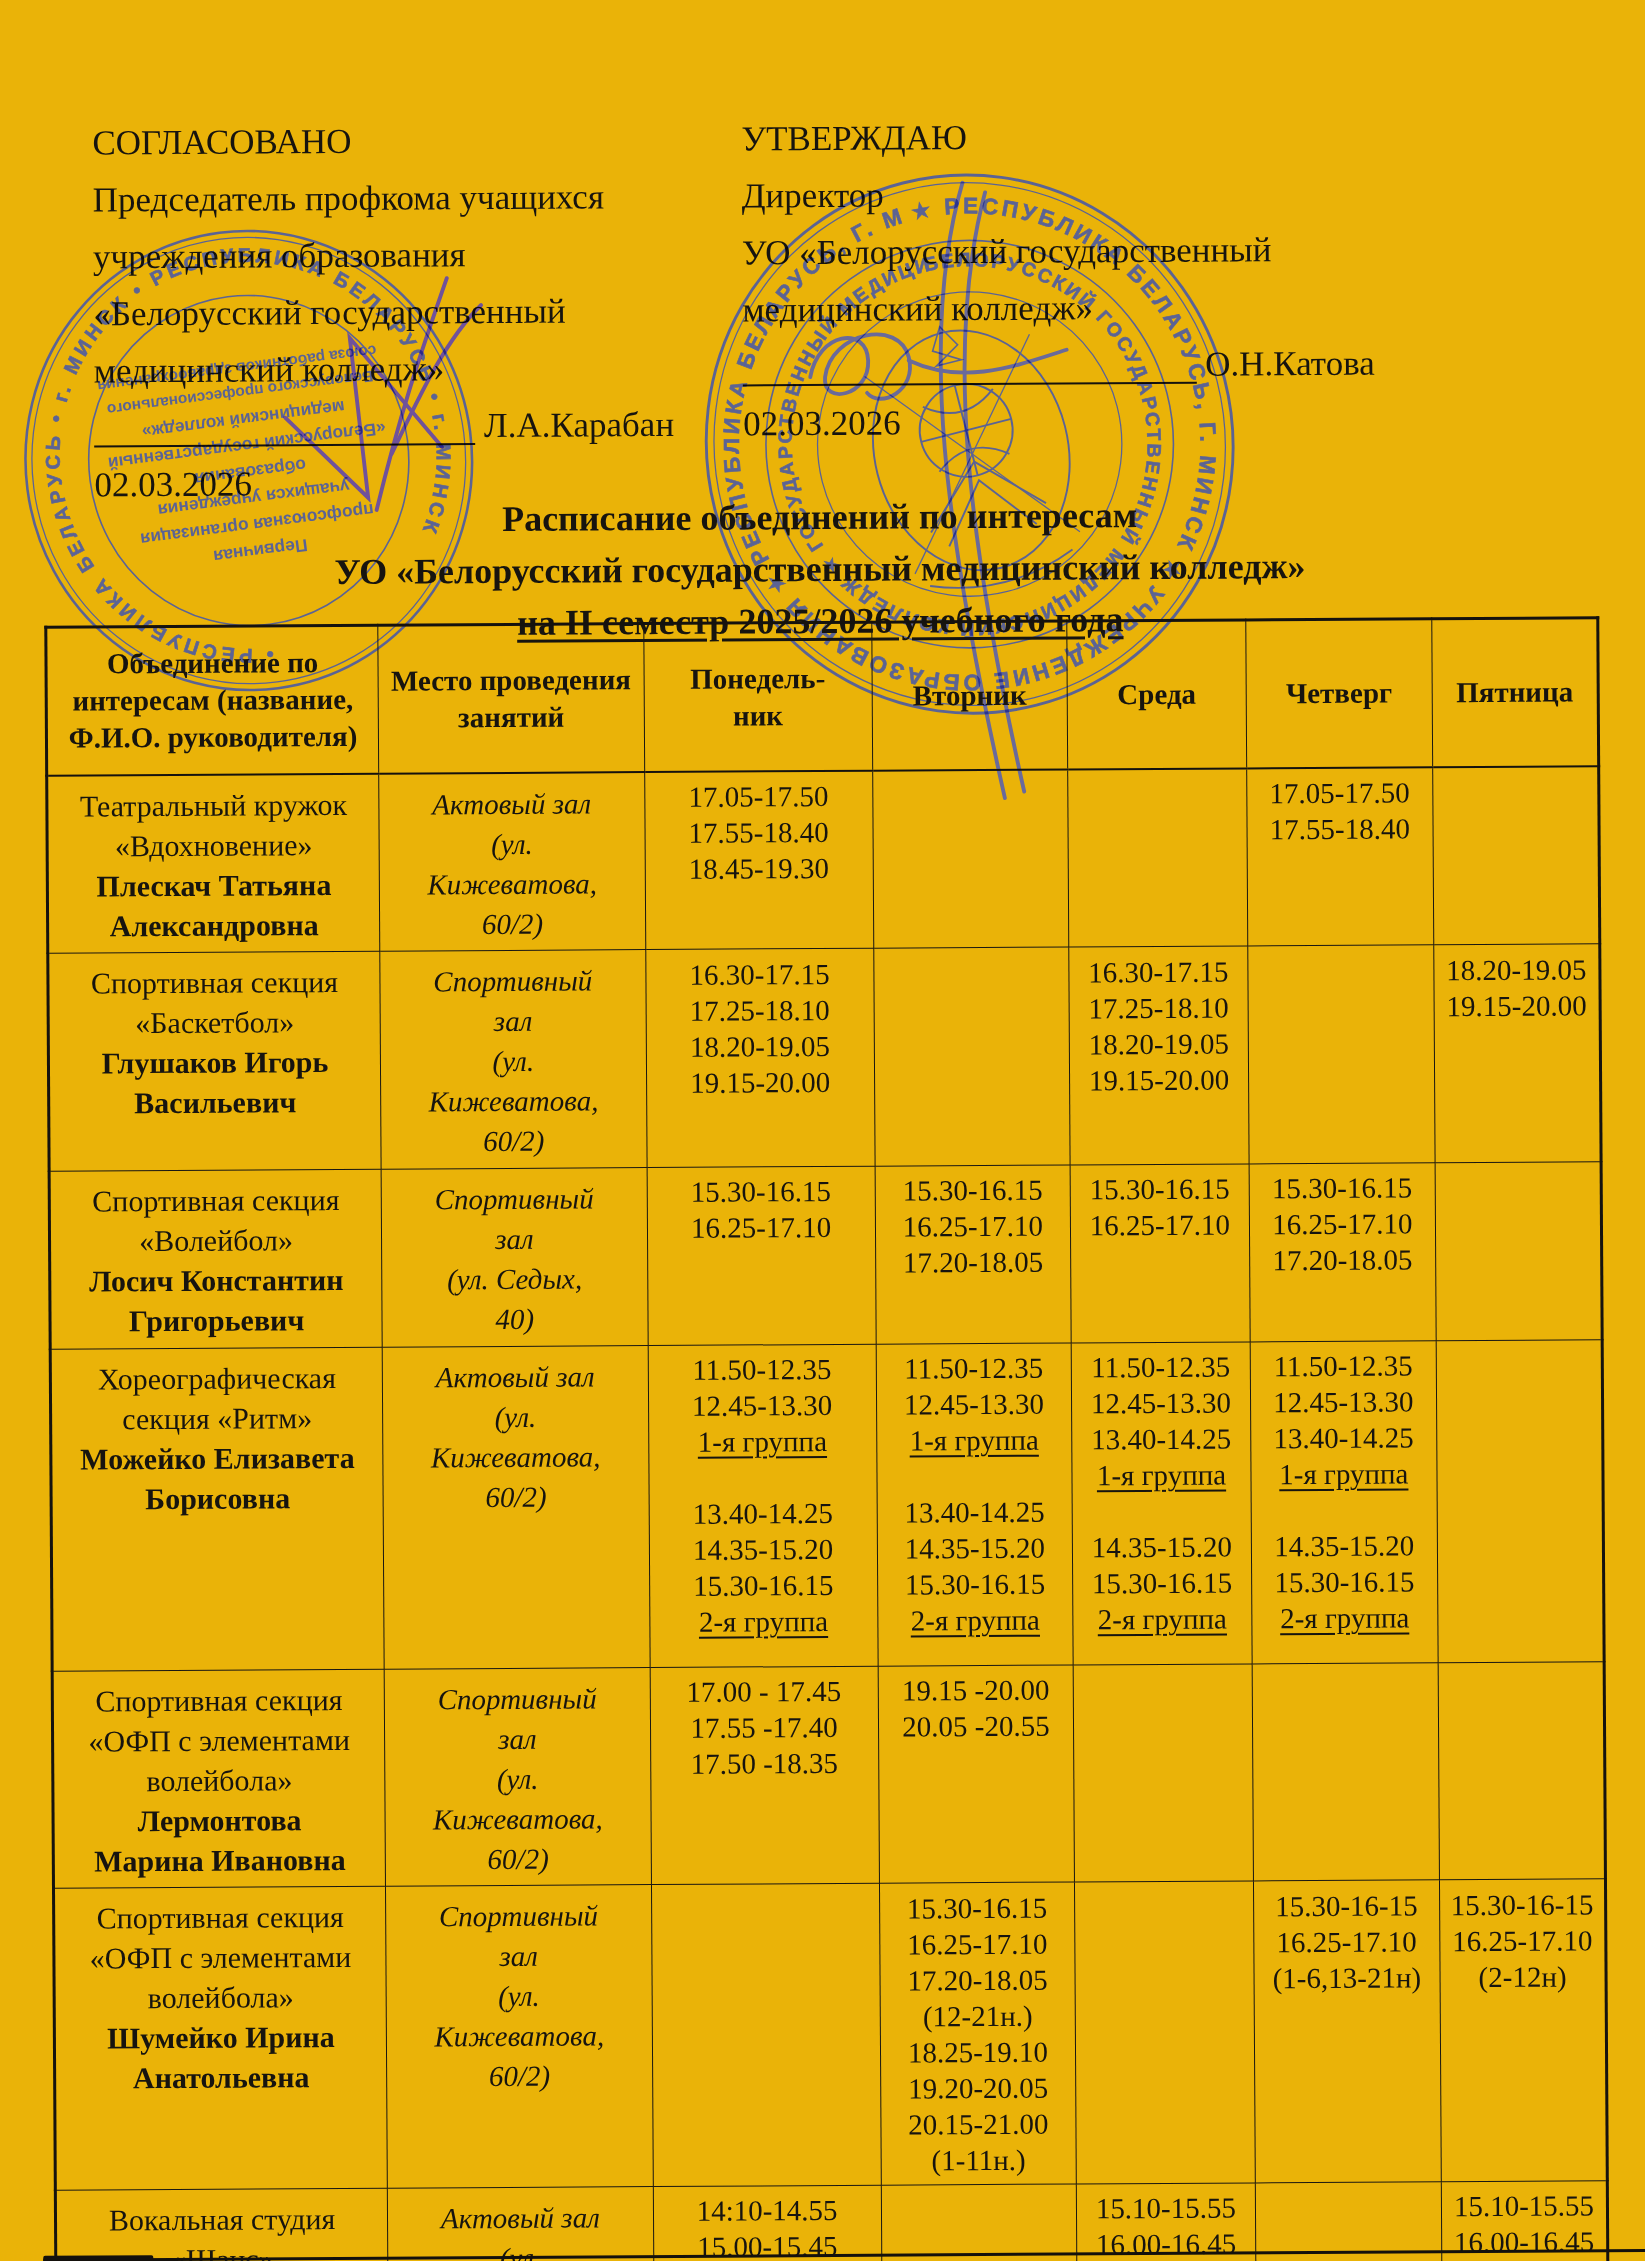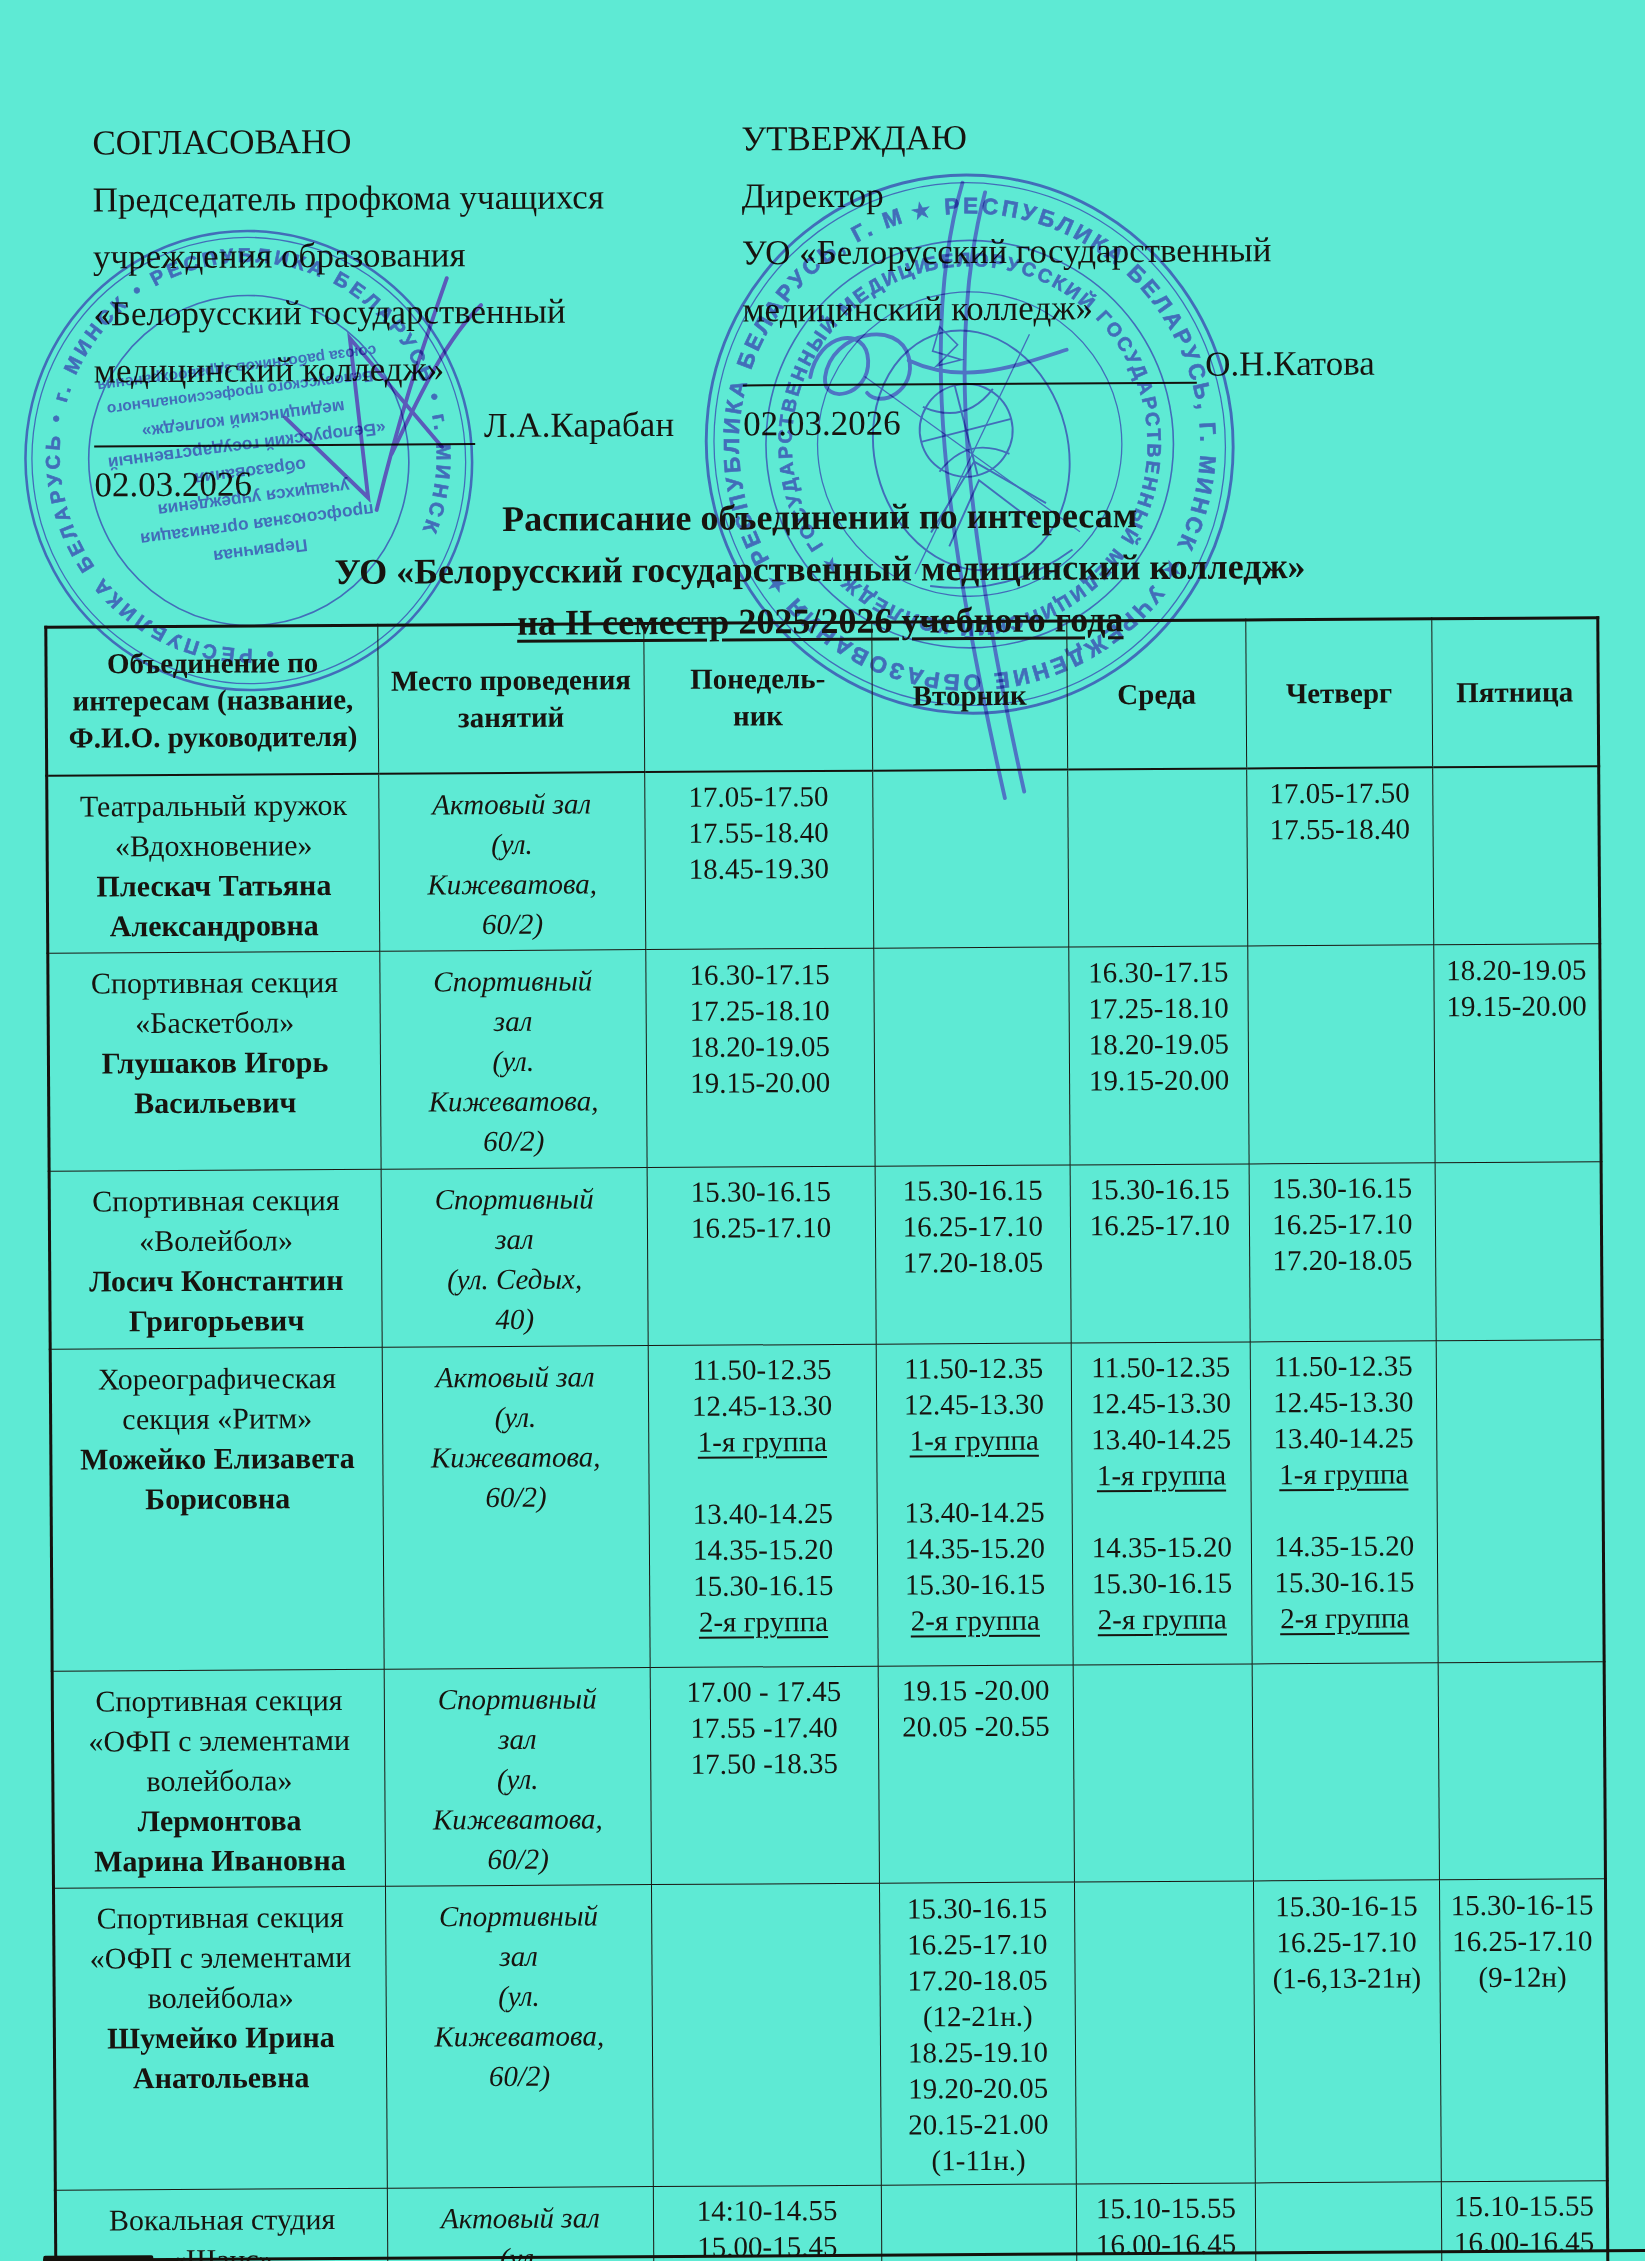--- a/index.html
+++ b/index.html
@@ -1,16 +1,16 @@
 <!DOCTYPE html>
 <html style="font-size:10.3px"><head>
 <meta charset="utf-8">
 <style>
   html,body{margin:0;padding:0;background:#e8e6e0;}
-  .page{position:relative;width:1645px;height:2261px;background:#5eead4;overflow:hidden;
+  .page{position:relative;width:1645px;height:2261px;background:#eab308;overflow:hidden;
         font-family:"Liberation Serif","DejaVu Serif",serif;color:#17140f;}
   .sheet{position:absolute;inset:0;transform:rotate(-0.35deg);transform-origin:50% 40%;}
 
   
   .approval{position:absolute;font-size:35px;line-height:57px;}
   .approval-left{left:97px;top:110px;width:580px;}
   .approval-right{left:746px;top:110px;width:632px;}
   .sig-row{display:flex;align-items:flex-end;}
   .sig-line{flex:1;border-bottom:2.6px solid #15120e;margin:0 9px 9px 0;height:39px;}
   .signer{white-space:nowrap;}
@@ -386,21 +386,21 @@
             </td>
             <td></td>
             <td>
               <div class="time-line">15.30-16-15</div>
               <div class="time-line">16.25-17.10</div>
               <div class="time-line">(1-6,13-21н)</div>
             </td>
             <td>
               <div class="time-line">15.30-16-15</div>
               <div class="time-line">16.25-17.10</div>
-              <div class="time-line">(9-12н)</div>
+              <div class="time-line">(2-12н)</div>
             </td>
           </tr>
           <tr>
             <td>
               <div class="club-name">Вокальная студия
 «Шанс»</div>
             </td>
             <td>
               <div class="place">Актовый зал
 (ул.

